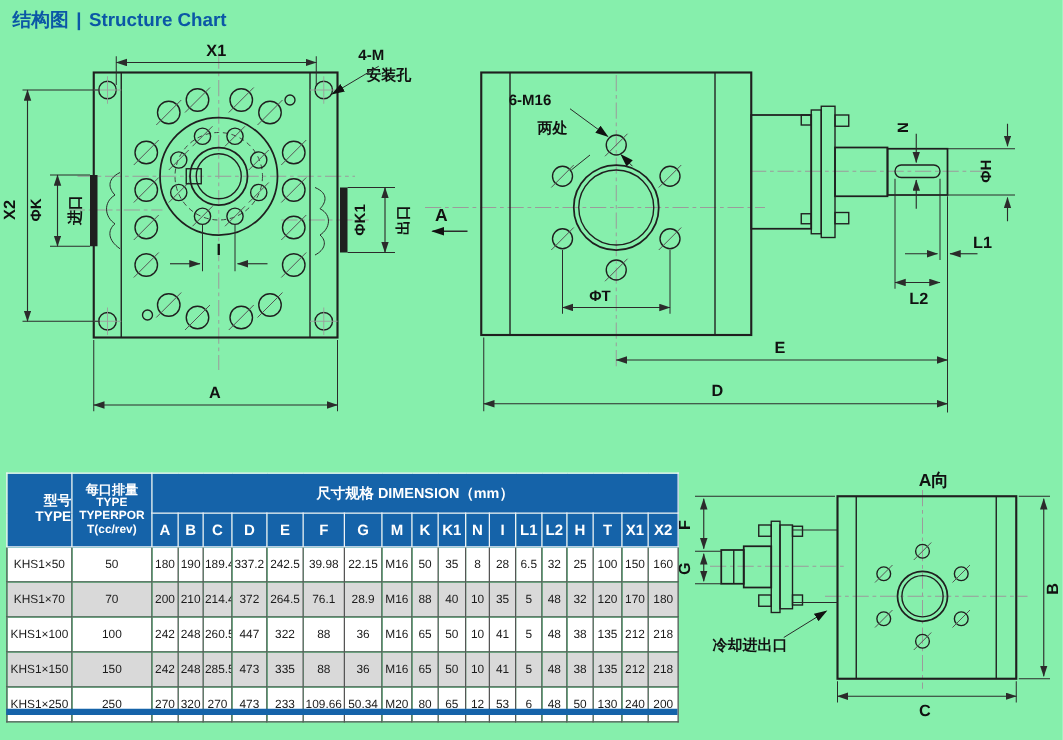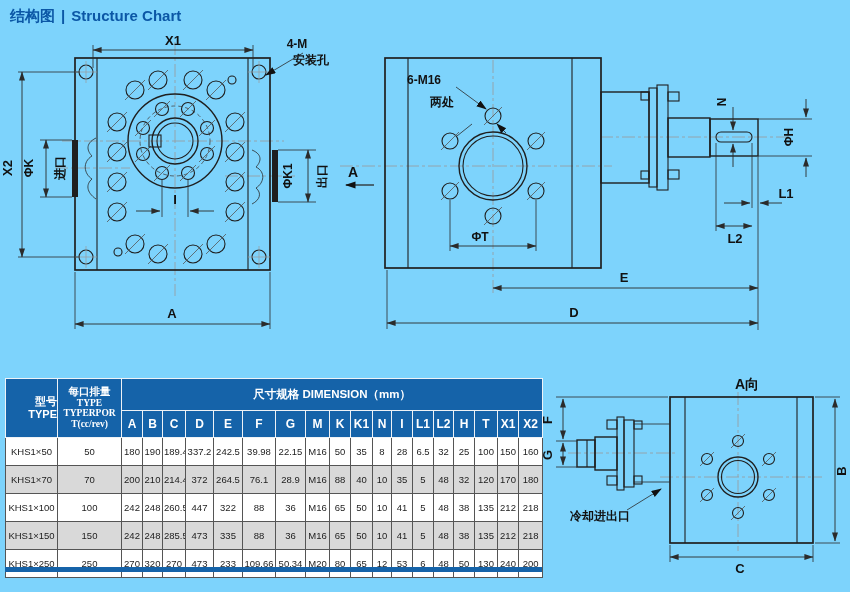--- a/index.html
+++ b/index.html
@@ -1,16 +1,16 @@
 <!DOCTYPE html>
 <html><head>
 <meta charset="utf-8">
 <style>
   html,body{margin:0;padding:0;}
-  .page{position:relative;width:850px;height:592px;background:#7dd3fc;overflow:hidden;
+  .page{position:relative;width:850px;height:592px;background:#86efac;overflow:hidden;
         font-family:"Liberation Sans",sans-serif;}
   .sec-title{position:absolute;left:10px;font-weight:bold;font-size:15px;color:#0b57a6;white-space:nowrap;}
   .sec-title .sep{padding:0 6px;font-weight:bold;}
   #t1{top:7px;} #t2{top:351px;}
   svg text{font-family:"Liberation Sans",sans-serif;}
   .dl{font-weight:bold;font-size:13px;fill:#111;text-anchor:middle;}
   .dls{font-weight:bold;font-size:12px;fill:#111;text-anchor:middle;}
   .zh{font-weight:bold;font-size:12px;fill:#111;}
   .o2{fill:none;stroke:#1f1f1f;stroke-width:1.7;}
   .o15{fill:none;stroke:#1f1f1f;stroke-width:1.4;}
@@ -22,21 +22,21 @@
   .cl{stroke:#9b9b9b;stroke-width:.8;stroke-dasharray:13 3 3 3;fill:none;}
   .cl2{stroke:#9b9b9b;stroke-width:.7;}
   .tick{stroke:#555;stroke-width:.8;}
   
   #dims-table{position:absolute;left:5px;top:378px;width:537px;table-layout:fixed;
       border-collapse:collapse;font-size:9.5px;color:#1c1c1c;text-align:center;}
   #dims-table thead th{background:#1563a9;color:#fff;border:1.5px solid #eef2f6;padding:0;vertical-align:middle;}
   #dims-table .dimhead{font-size:11.5px;font-weight:bold;height:31px;}
   #dims-table .letters th{font-size:12px;font-weight:bold;height:26px;}
   #dims-table .typehead div{line-height:13px;font-size:11px;font-weight:bold;text-align:right;}
-  #dims-table .caphead div{line-height:10.5px;font-size:9.5px;font-weight:bold;font-family:Liberation Serif, serif;}
+  #dims-table .caphead div{line-height:10.5px;font-size:9.5px;font-weight:bold;}
   #dims-table .caphead div:first-child{font-size:10.5px;}
   #dims-table tbody td{border:1px solid #555;height:25px;background:#fff;overflow:hidden;}
   #dims-table tbody tr.alt td{background:#d9d9d9;}
   #bluebar{position:absolute;left:5px;top:567px;width:537px;height:5px;background:#1563a9;}
 </style>
 </head>
 <body>
 
 <div class="page">
 

